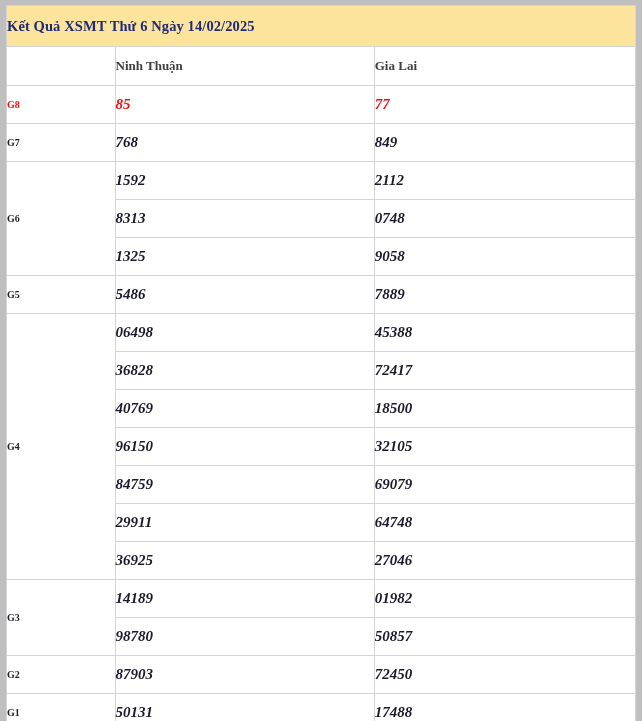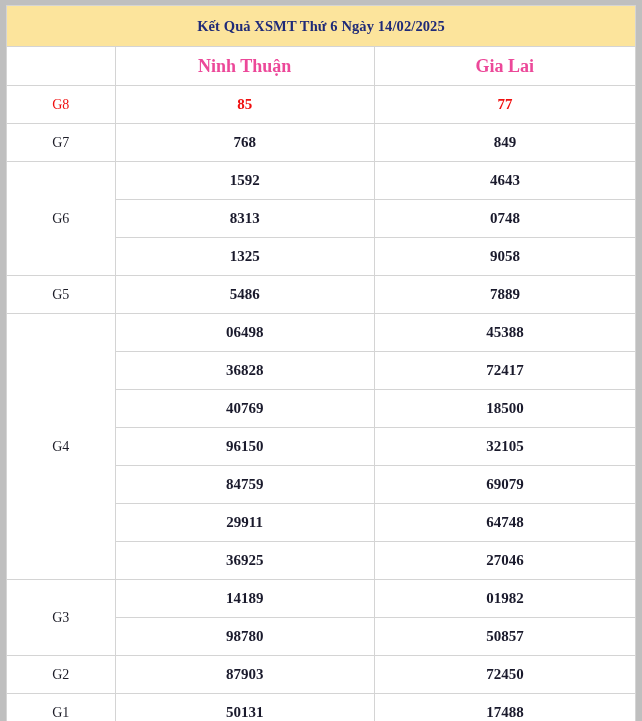--- a/index.html
+++ b/index.html
@@ -25,63 +25,64 @@
   table.result-table {
     width: 100%;
     height: 100%;
     border-collapse: collapse;
     table-layout: fixed;
     background: #ffffff;
   }
 
   table.result-table td {
     border: 1px solid #d4d4d4;
-    text-align: center;
+    text-align: left;
     vertical-align: middle;
     padding: 0;
   }
 
   
   td.title-cell {
     background: #fce49c;
     border: 1px solid #fce49c;
     color: #1f2a78;
     font-weight: bold;
     font-size: 14.5px;
     height: 40px;
     letter-spacing: 0.1px;
   }
 
   
   td.prov-head {
-    color: #ec4899;
+    color: #404040;
     font-weight: bold;
-    font-size: 18px;
+    font-size: 13px;
     height: 38px;
   }
   td.corner-cell {
     height: 38px;
   }
 
   
   td.g-label {
     color: #1d1d28;
-    font-weight: normal;
-    font-size: 14px;
+    font-weight: bold;
+    font-size: 10px;
   }
   td.g-label.red,
   td.num.red {
     color: #f01010;
   }
 
   
   td.num {
     color: #1a1a2c;
     font-weight: bold;
     font-size: 15px;
+    font-style: italic;
   }
 
   td.row-h {
     height: 37px;
   }
 
   col.c-label { width: 108px; }
   col.c-a     { width: 258px; }
   col.c-b     { width: 260px; }
 </style>
@@ -110,21 +111,21 @@
           <td class="num row-h red">77</td>
         </tr>
         <tr>
           <td class="g-label row-h" rowspan="1">G7</td>
           <td class="num row-h">768</td>
           <td class="num row-h">849</td>
         </tr>
         <tr>
           <td class="g-label row-h" rowspan="3">G6</td>
           <td class="num row-h">1592</td>
-          <td class="num row-h">4643</td>
+          <td class="num row-h">2112</td>
         </tr>
         <tr>
           <td class="num row-h">8313</td>
           <td class="num row-h">0748</td>
         </tr>
         <tr>
           <td class="num row-h">1325</td>
           <td class="num row-h">9058</td>
         </tr>
         <tr>

